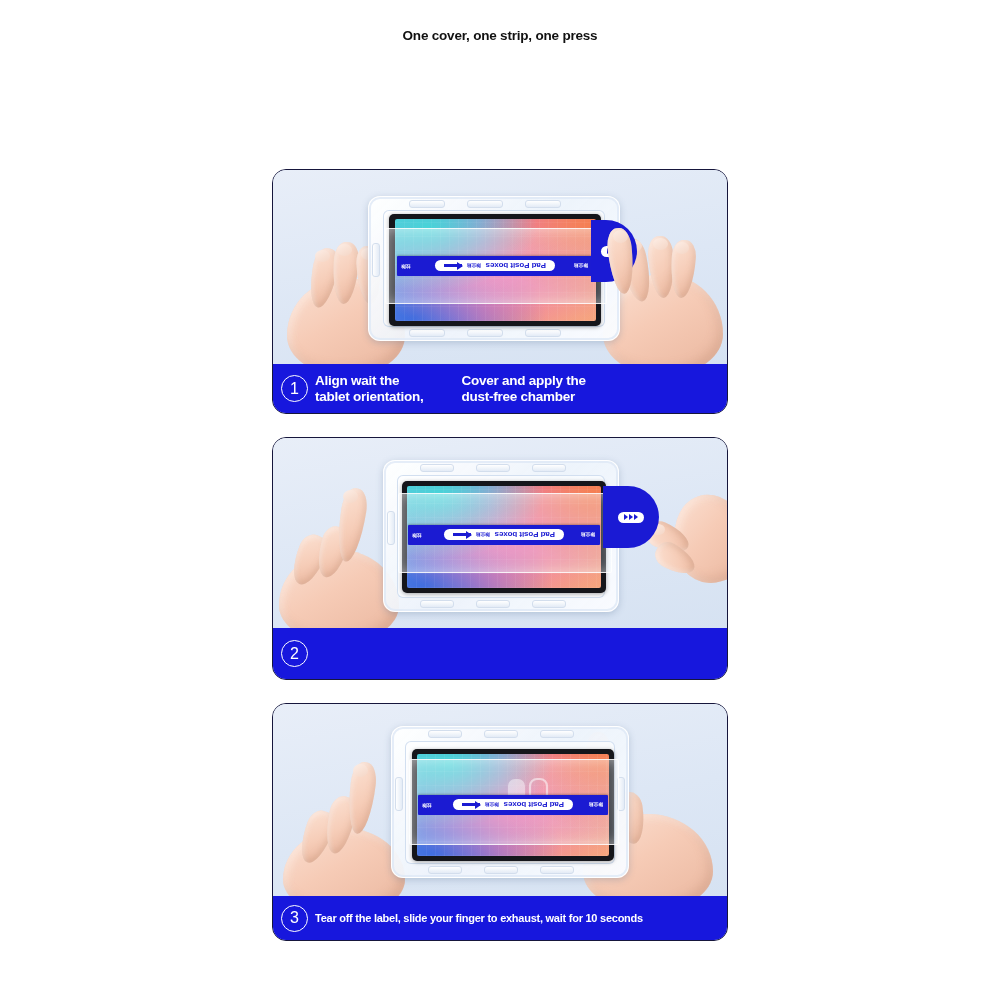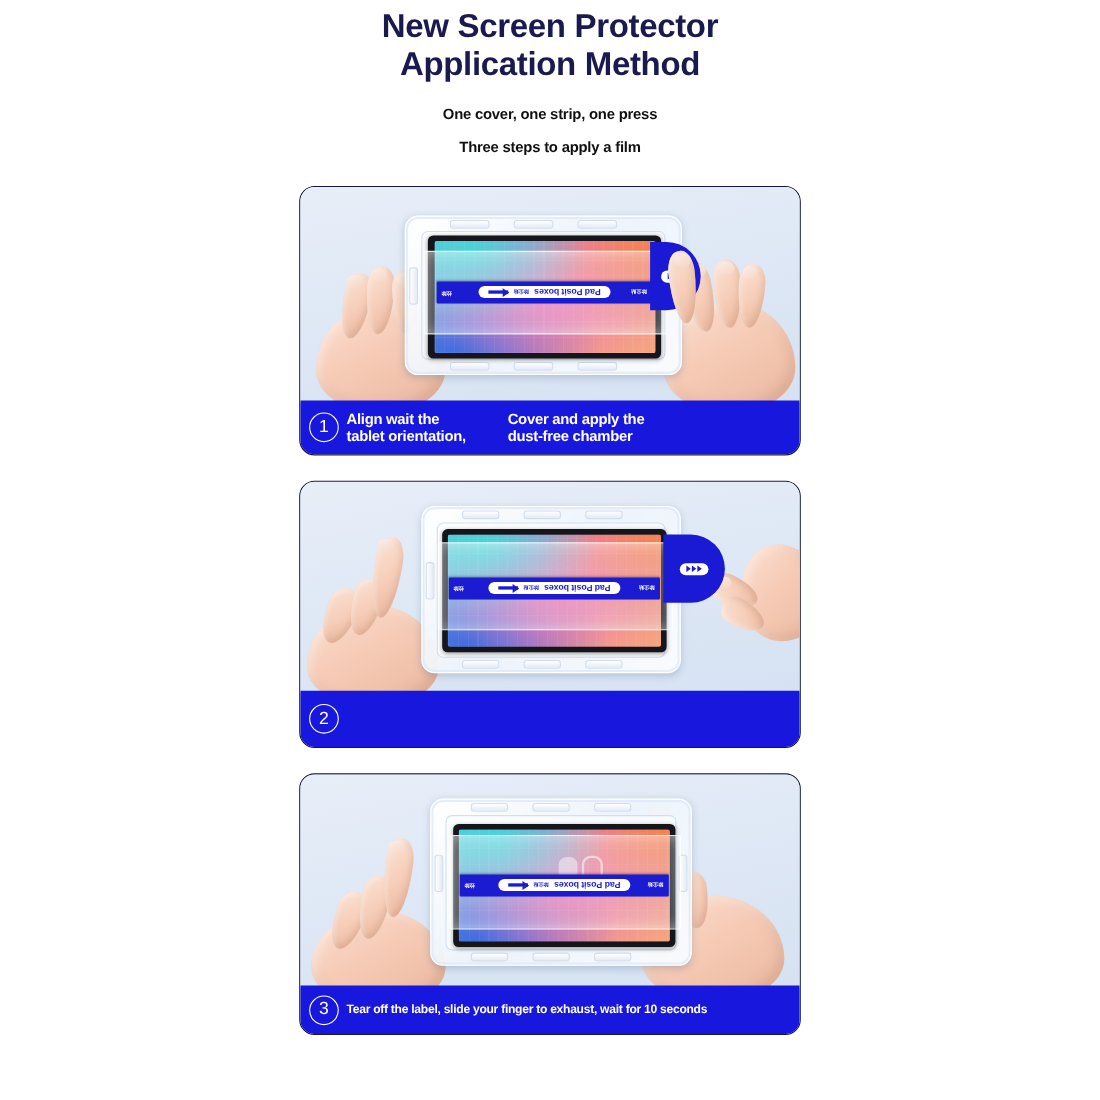--- a/index.html
+++ b/index.html
@@ -272,26 +272,21 @@
     border-radius: 50%;
     opacity: 0.92;
   }
 </style>
 </head>
 <body>
 
 <div id="page">
 
   <div class="header">
-    <div class="title">
-      <span class="title-line">New Screen Protector</span>
-      <span class="title-line">Application Method</span>
-    </div>
     <div class="subtitle-1">One cover, one strip, one press</div>
-    <div class="subtitle-2">Three steps to apply a film</div>
   </div>
 
   <div class="panel" id="panel-1">
     <div class="photo" id="photo-1">
 
       <div class="hand">
         <div class="palm" style="left:14px; top:108px; width:118px; height:96px;"></div>
         <div class="finger" style="left:38px; top:78px; width:25px; height:60px; transform:rotate(11deg);"></div>
         <div class="nail" style="left:42px; top:80px; width:15px; height:12px;"></div>
         <div class="finger" style="left:60px; top:72px; width:25px; height:62px; transform:rotate(4deg);"></div>

